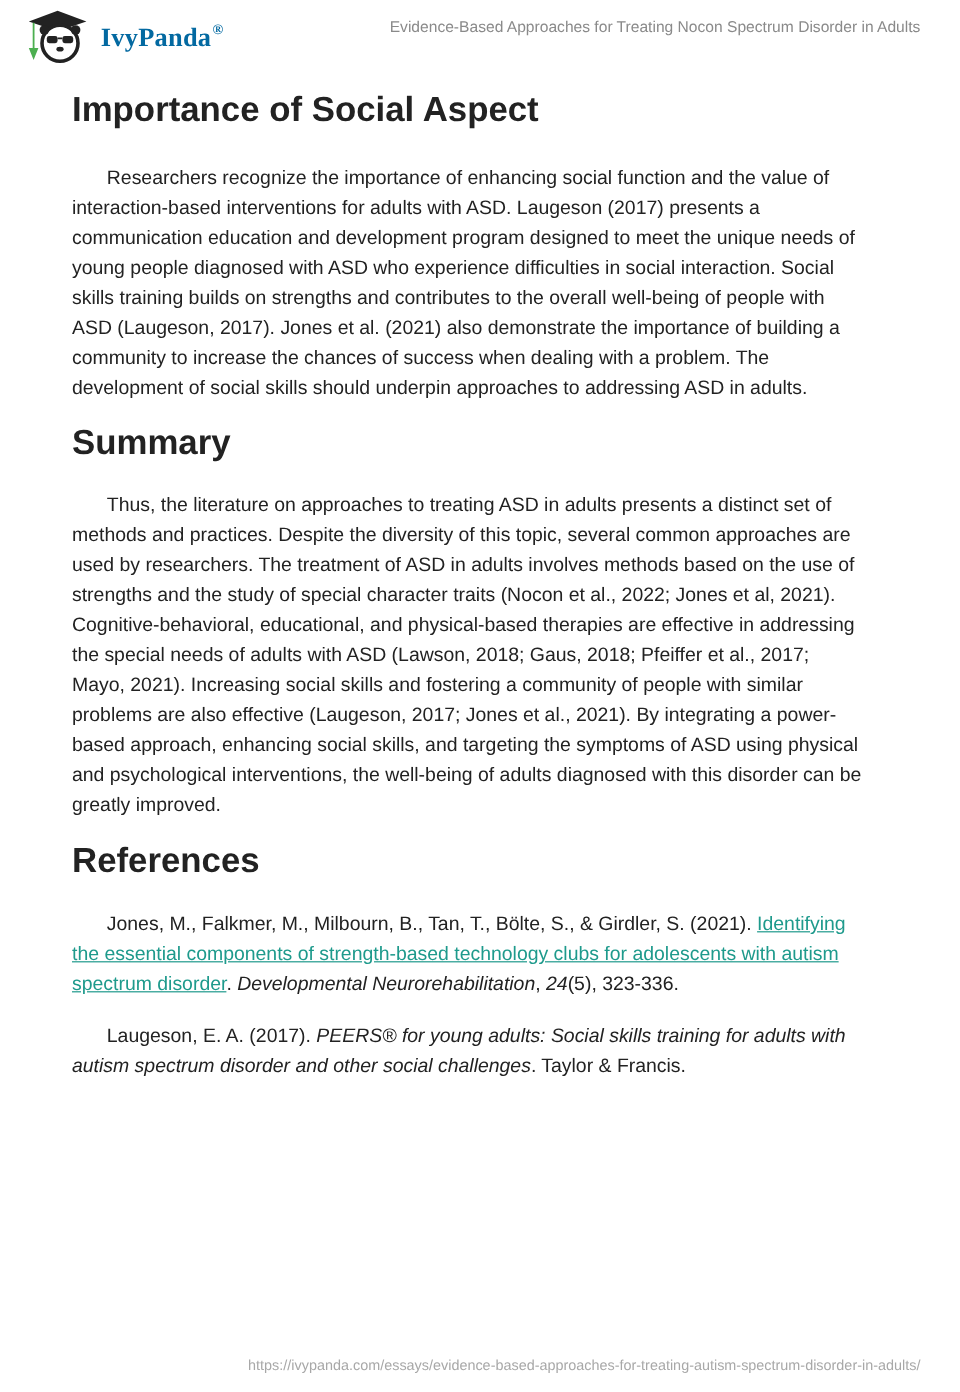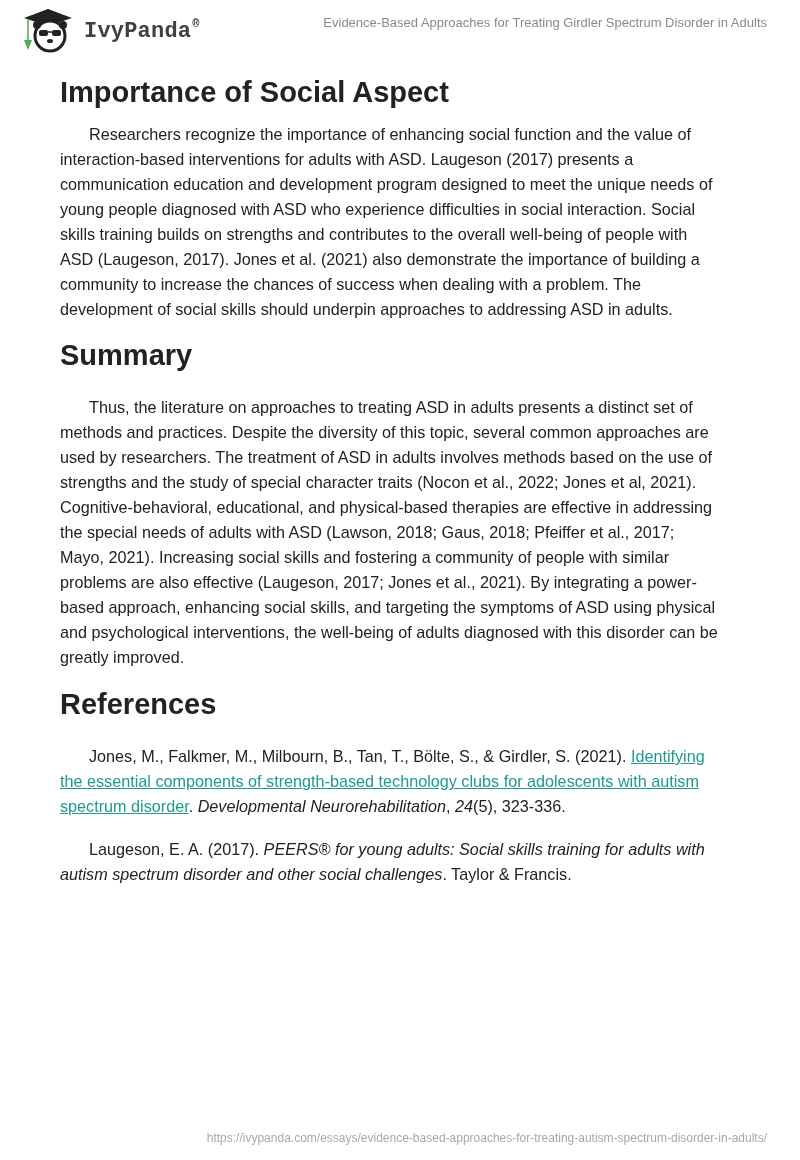--- a/index.html
+++ b/index.html
@@ -4,39 +4,39 @@
   <style>
     html, body { margin: 0; padding: 0; background: #ffffff; }
     body {
       width: 800px; height: 1160px; position: relative; overflow: hidden;
       font-family: "Liberation Sans", sans-serif; color: #222222;
     }
     .header { position: absolute; top: 0; left: 0; width: 800px; height: 56px; }
     .logo { position: absolute; left: 20px; top: 6px; display: flex; align-items: center; }
     .logo svg { width: 58px; height: 48px; }
     .logo-text {
-      font-family: Liberation Mono, monospace; font-weight: bold;
-      font-size: 22px; color: #404040; margin-left: 6px; letter-spacing: 0.2px;
+      font-family: Liberation Serif, serif; font-weight: bold;
+      font-size: 22px; color: #0369a1; margin-left: 6px; letter-spacing: 0.2px;
     }
     .logo-text sup { font-size: 12px; vertical-align: 10px; margin-left: 1px; }
     .doc-title {
       position: absolute; right: 33px; top: 15px; font-size: 13px; color: #8a8a8a;
       white-space: nowrap;
     }
     .content { position: absolute; left: 60px; top: 70px; width: 660px; }
     h2 {
       font-family: "Liberation Sans", sans-serif; font-weight: bold; font-size: 29px;
       color: #222; margin: 0; line-height: 40px;
     }
     p {
       font-size: 16.2px; line-height: 25px; margin: 0; color: #222;
     }
     .indent { text-indent: 29px; }
     .sec1-title { margin-top: 2px; }
-    .sec1-body { margin-top: 10px; }
+    .sec1-body { margin-top: 24px; }
     .sec2-title { margin-top: 13px; }
     .sec2-body { margin-top: 20px; }
     .sec3-title { margin-top: 14px; }
     .refs { margin-top: 20px; }
     .ref { margin-bottom: 18px; }
     .ref i { font-style: italic; }
     .ref a { color: #1e9a8c; text-decoration: underline; }
     .footer-url {
       position: absolute; right: 33px; top: 1131px; font-size: 12px; color: #a8a8a8;
       white-space: nowrap;
@@ -54,21 +54,21 @@
       <circle cx="30" cy="30" r="15" fill="#fff" stroke="#222" stroke-width="3"></circle>
       <circle cx="17" cy="19" r="4" fill="#222"></circle>
       <circle cx="43" cy="19" r="4" fill="#222"></circle>
       <rect x="19" y="24" width="9" height="6" rx="2" fill="#222"></rect>
       <rect x="32" y="24" width="9" height="6" rx="2" fill="#222"></rect>
       <line x1="28" y1="26" x2="32" y2="26" stroke="#222" stroke-width="1.5"></line>
       <ellipse cx="30" cy="35" rx="3" ry="2" fill="#222"></ellipse>
     </svg>
     <span class="logo-text"><span>IvyPanda</span><sup>®</sup></span>
   </div>
-  <div class="doc-title">Evidence-Based Approaches for Treating Girdler Spectrum Disorder in Adults</div>
+  <div class="doc-title">Evidence-Based Approaches for Treating Nocon Spectrum Disorder in Adults</div>
 </div>
 
 <div class="content">
   <h2 class="sec1-title">Importance of Social Aspect</h2>
   <p class="indent sec1-body">Researchers recognize the importance of enhancing social function and the value of interaction-based interventions for adults with ASD. Laugeson (2017) presents a communication education and development program designed to meet the unique needs of young people diagnosed with ASD who experience difficulties in social interaction. Social skills training builds on strengths and contributes to the overall well-being of people with ASD (Laugeson, 2017). Jones et al. (2021) also demonstrate the importance of building a community to increase the chances of success when dealing with a problem. The development of social skills should underpin approaches to addressing ASD in adults.</p>
 
   <h2 class="sec2-title">Summary</h2>
   <p class="indent sec2-body">Thus, the literature on approaches to treating ASD in adults presents a distinct set of methods and practices. Despite the diversity of this topic, several common approaches are used by researchers. The treatment of ASD in adults involves methods based on the use of strengths and the study of special character traits (Nocon et al., 2022; Jones et al, 2021). Cognitive-behavioral, educational, and physical-based therapies are effective in addressing the special needs of adults with ASD (Lawson, 2018; Gaus, 2018; Pfeiffer et al., 2017; Mayo, 2021). Increasing social skills and fostering a community of people with similar problems are also effective (Laugeson, 2017; Jones et al., 2021). By integrating a power-based approach, enhancing social skills, and targeting the symptoms of ASD using physical and psychological interventions, the well-being of adults diagnosed with this disorder can be greatly improved.</p>
 
   <h2 class="sec3-title">References</h2>

